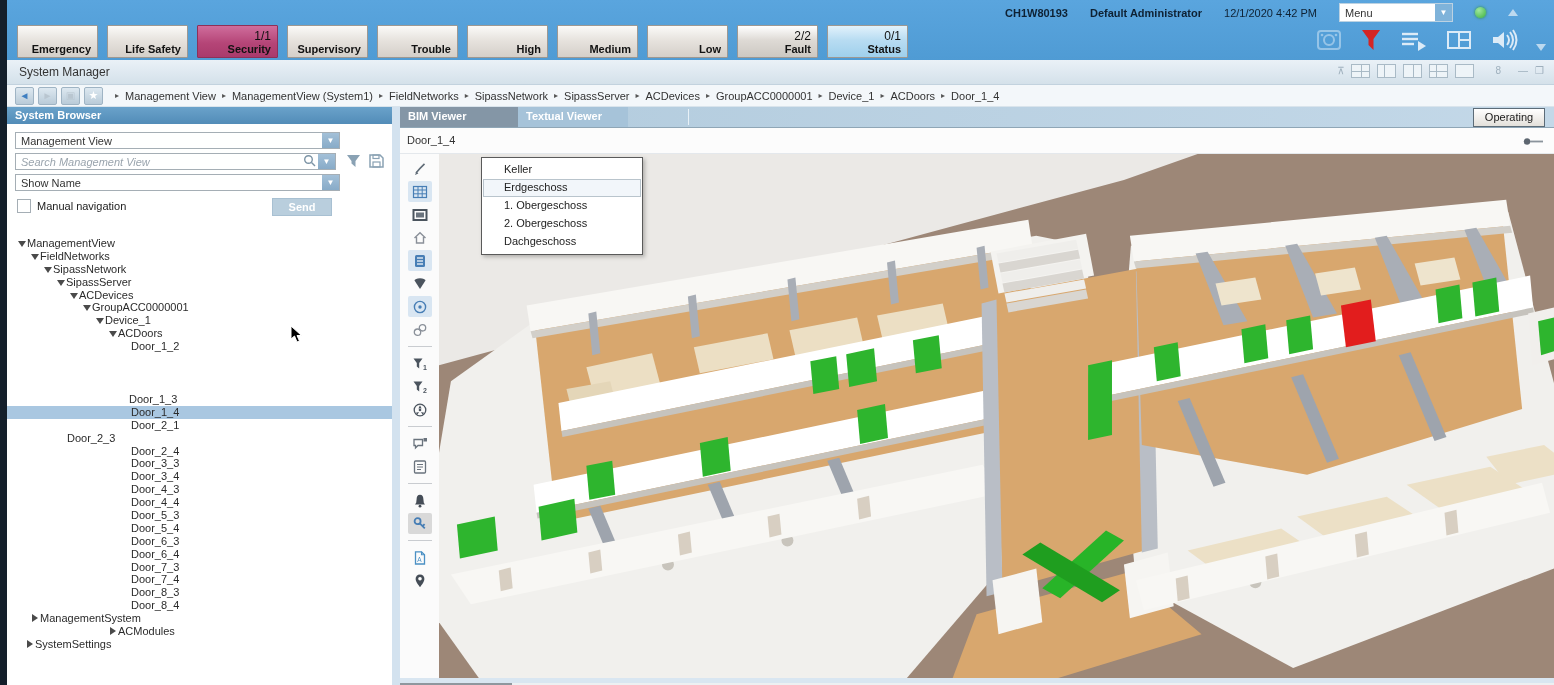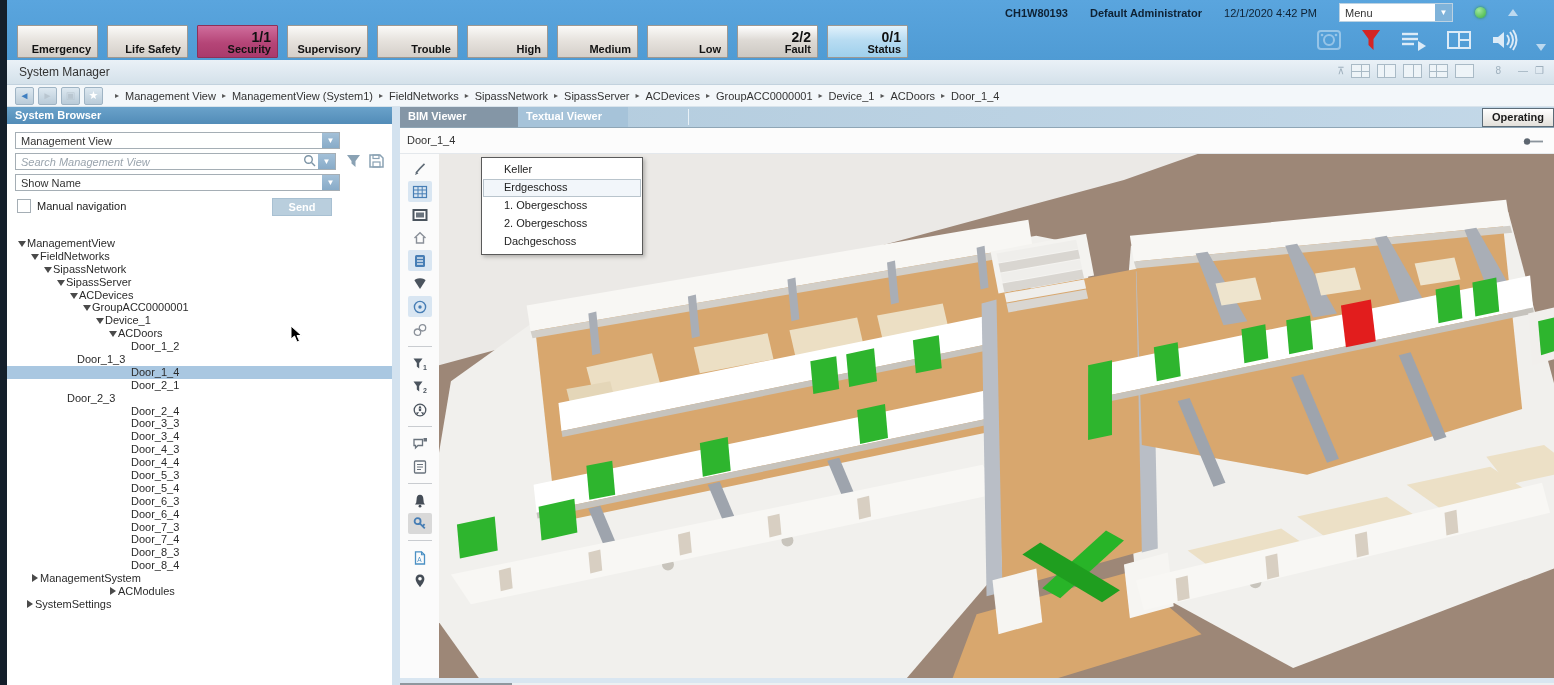--- a/index.html
+++ b/index.html
@@ -19,21 +19,21 @@
   .menu-arrow{width:17px;height:17px;background:#7fb3da;display:flex;align-items:center;justify-content:center;color:#fff;font-size:8px;}
   .conn-dot{width:11px;height:11px;border-radius:50%;background:radial-gradient(circle at 35% 30%,#9fe89f,#3db13d);box-shadow:0 0 3px #2e8f2e;}
   .tri-up{width:0;height:0;border-left:5px solid transparent;border-right:5px solid transparent;border-bottom:7px solid #bcd9ef;}
   .tri-down{width:0;height:0;border-left:5px solid transparent;border-right:5px solid transparent;border-top:7px solid #bcd9ef;position:absolute;right:8px;top:44px;}
 
   .status-row{position:absolute;left:10px;top:25px;display:flex;gap:9px;}
   .sbtn{width:81px;height:33px;border:1px solid #9d9892;border-radius:1px;
     background:linear-gradient(#fbfaf8,#e7e3de 45%,#d4cfc9);
     display:flex;flex-direction:column;justify-content:flex-end;align-items:flex-end;
     padding:2px 6px;box-sizing:border-box;cursor:pointer;}
-  .sbtn .cnt{font-weight:bold;font-size:14px;color:#111;height:14px;}
+  .sbtn .cnt{font-weight:normal;font-size:12px;color:#111;height:14px;}
   .sbtn .lbl{font-weight:bold;font-size:11px;color:#121212;}
   .sbtn.security{background:linear-gradient(#cf6d9c,#b54577 55%,#a93a6c);border-color:#8e3058;}
   .sbtn.fault{background:linear-gradient(#ffffff,#dedad5 45%,#ccc8c2);}
   .sbtn.status{background:linear-gradient(#e2f2fc,#b8dcf2 45%,#9fd0ec);}
 
   .band-icons{position:absolute;right:34px;top:28px;display:flex;align-items:center;gap:18px;}
   .band-icons svg{display:block;}
 
   
   .sysbar{height:24px;background:linear-gradient(#eaf1f7,#d4e1ea);border-bottom:1px solid #c2d2de;position:relative;display:flex;align-items:center;}
@@ -81,22 +81,22 @@
 
   .splitter{width:8px;background:#d3e2ef;flex:none;cursor:col-resize;}
 
   
   .viewer{flex:1;display:flex;flex-direction:column;position:relative;min-width:0;}
   .tabstrip{height:20px;background:linear-gradient(90deg,#b2cbdd,#c3d8e8);display:flex;align-items:stretch;position:relative;border-bottom:1px solid #8fa6b6;}
   .tab{padding:3px 14px 0 8px;font-weight:bold;color:#fff;cursor:pointer;}
   .tab.active{background:#8496a6;width:118px;box-sizing:border-box;}
   .tab.inactive{background:#a6c3d9;width:110px;box-sizing:border-box;}
   .tabsep{width:1px;background:#e8f1f7;margin-left:60px;margin-top:2px;margin-bottom:2px;}
-  .operating{position:absolute;right:0;top:1px;width:70px;height:17px;border:1px solid #5c6c78;
-    background:linear-gradient(#ffffff,#e3e0da);font-weight:bold;color:#1a1a1a;text-align:center;line-height:16px;cursor:pointer;}
+  .operating{position:absolute;right:9px;top:1px;width:70px;height:17px;border:1px solid #5c6c78;
+    background:linear-gradient(#ffffff,#e3e0da);font-weight:normal;color:#1a1a1a;text-align:center;line-height:16px;cursor:pointer;}
   .objrow{height:25px;background:#fcfcfc;border-bottom:1px solid #e4e8ec;position:relative;}
   .objrow .objname{position:absolute;left:7px;top:6px;color:#333;}
   .objrow .handle{position:absolute;right:10px;top:10px;width:22px;height:7px;}
   .vbody{flex:1;display:flex;min-height:0;position:relative;}
   .vtoolbar{width:39px;background:#fbfbfb;display:flex;flex-direction:column;align-items:center;padding-top:4px;flex:none;}
   .ticon{width:24px;height:21px;display:flex;align-items:center;justify-content:center;border-radius:2px;margin-bottom:2px;cursor:pointer;}
   .ticon.active{background:#d9e6f2;}
   .ticon.active-gray{background:#d9d9d9;}
   .tdiv{width:24px;border-top:1px solid #c9ccd0;margin:4px 0 6px 0;}
   .canvas{flex:1;position:relative;min-width:0;}
@@ -350,21 +350,21 @@
             <span>Device_1</span>
           </div>
           <div class="tree-row" style="padding-left: 101px;">
             <span class="tw"><span class="exp"></span></span>
             <span>ACDoors</span>
           </div>
           <div class="tree-row" style="padding-left: 114px;">
             <span class="tw"></span>
             <span>Door_1_2</span>
           </div>
-          <div class="tree-row" style="padding-left: 60px;">
+          <div class="tree-row" style="padding-left: 112px; margin-top: 40px;">
             <span class="tw"></span>
             <span>Door_1_3</span>
           </div>
           <div class="tree-row sel" style="padding-left: 114px;">
             <span class="tw"></span>
             <span>Door_1_4</span>
           </div>
           <div class="tree-row" style="padding-left: 114px;">
             <span class="tw"></span>
             <span>Door_2_1</span>

